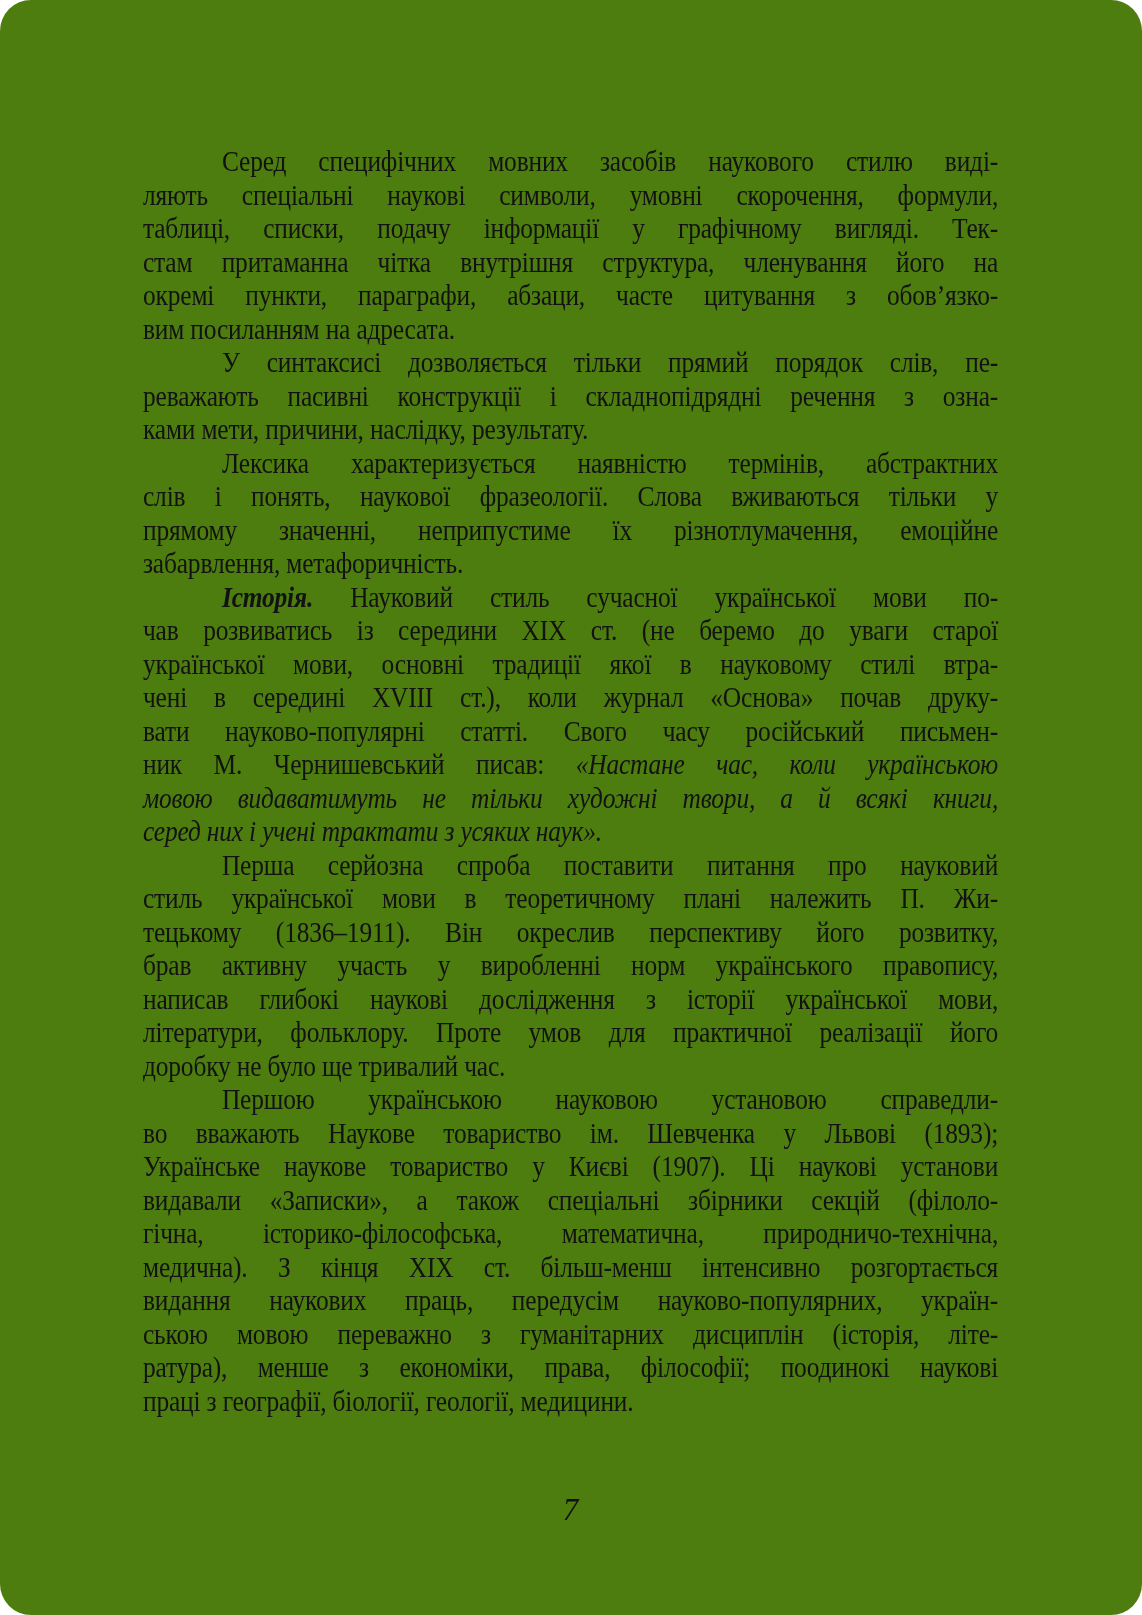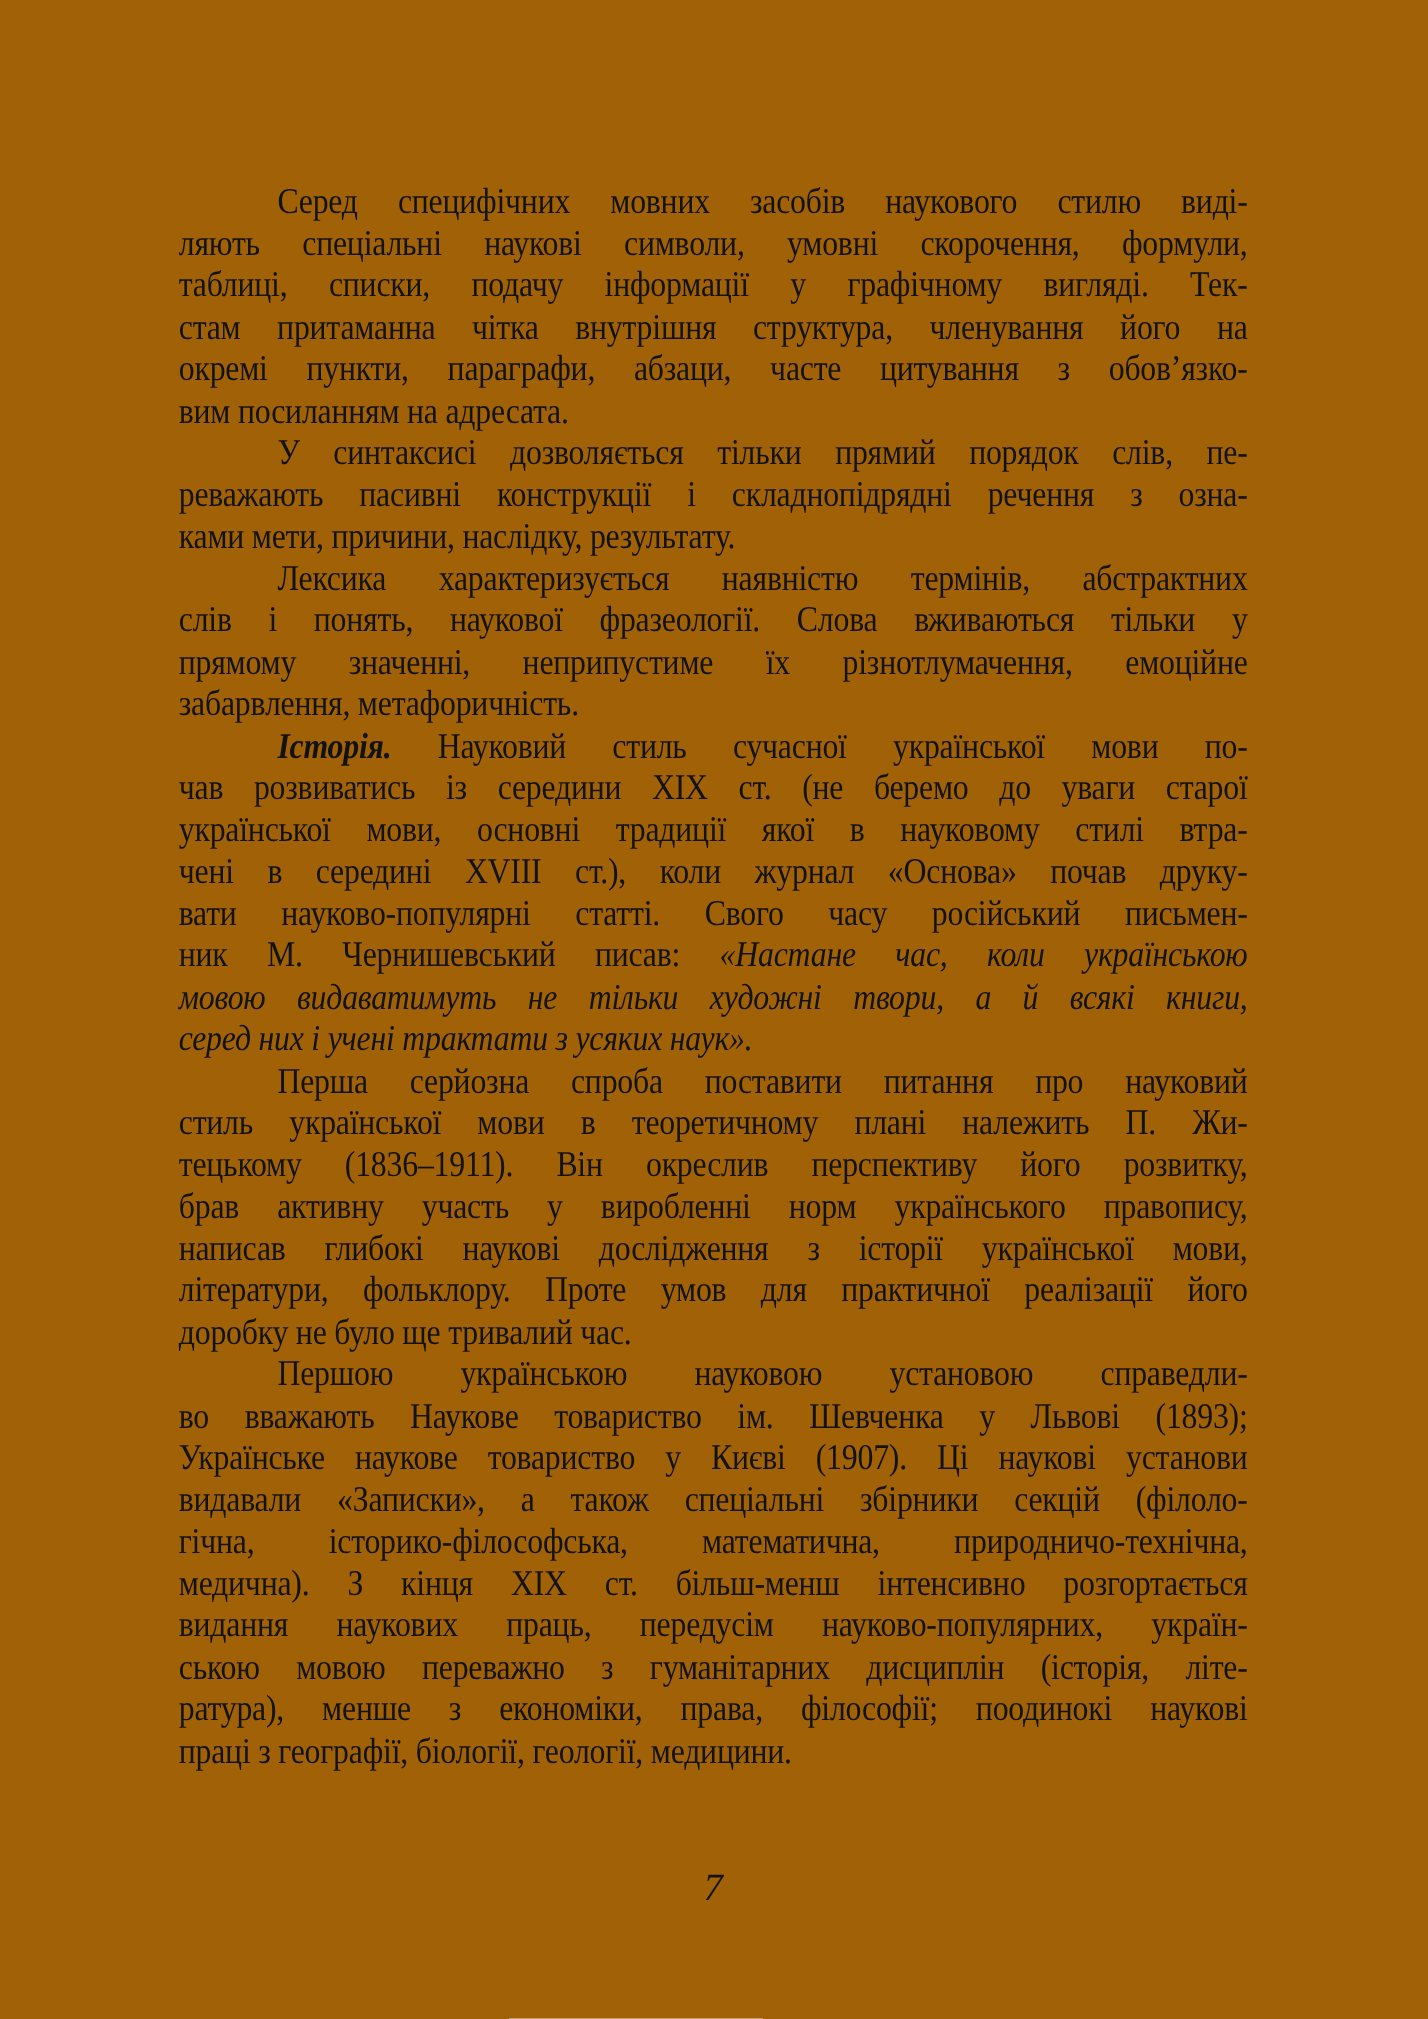--- a/index.html
+++ b/index.html
@@ -11,21 +11,22 @@
     width: 1142px;
     height: 1615px;
     position: relative;
     font-family: "Liberation Serif", "DejaVu Serif", serif;
     color: #121212;
     overflow: hidden;
   }
   .page {
     position: absolute;
     inset: 0;
-    background: #a16207;
+    background: #4d7c0f;
+    border-radius: 31px;
   }
   .text-block {
     position: absolute;
     left: 143px;
     top: 145px;
     width: 975px;
     transform: scaleX(0.877);
     transform-origin: 0 0;
   }
   .paragraph {

